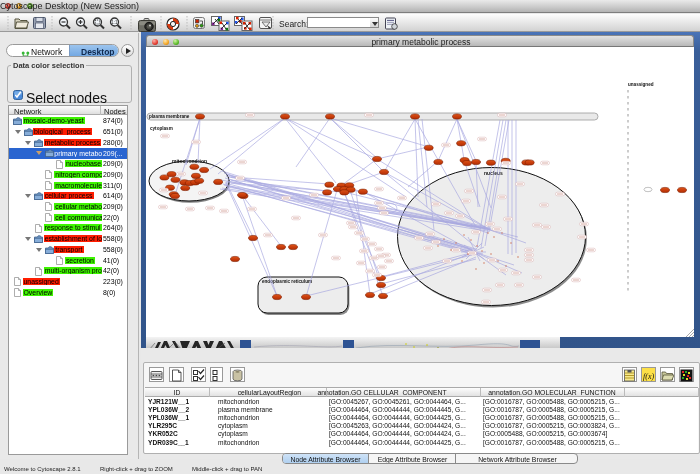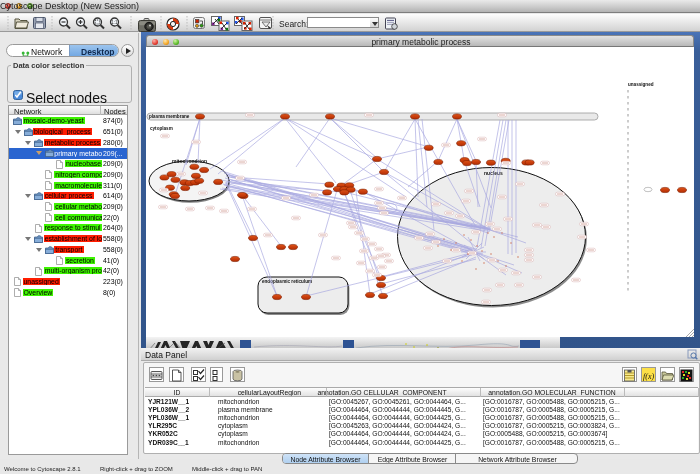--- a/index.html
+++ b/index.html
@@ -643,28 +643,20 @@
 <rect x="374" y="0" width="20" height="11" fill="#2e5393"></rect>
 <path d="M108 7 C150 3 180 9 196 6" stroke="#99a" stroke-width="0.5" fill="none"></path>
 <path d="M210 8 C250 2 290 9 330 5 S 360 8 373 6" stroke="#89a" stroke-width="0.5" fill="none"></path>
 <path d="M300 9 C320 4 340 9 372 7" stroke="#b66" stroke-width="0.4" fill="none"></path>
 <circle cx="260" cy="4" r="0.8" fill="#cc0"></circle>
       <circle cx="268" cy="7" r="0.8" fill="#cc0"></circle>
       <circle cx="281" cy="5" r="0.8" fill="#cc0"></circle>
       <circle cx="292" cy="8" r="0.8" fill="#880"></circle>
 </svg></div>
 <div class="abs" style="left:141px;top:348px;width:559px;height:111px;background:#e9e9e9">
-<div class="abs" style="left:0;top:0;width:559px;height:13px;background:linear-gradient(#f2f2f2,#d0d0d0);border-bottom:1px solid #aaa">
-<div class="abs" style="left:4px;top:1.5px;font-size:8.5px;color:#111">Data Panel</div>
-<svg class="abs" style="left:546px;top:1px" width="11" height="11" viewBox="0 0 11 11">
-        <rect x="1" y="1" width="8" height="8" fill="none" stroke="#8899bb" stroke-width="1"></rect>
-        <circle cx="6.5" cy="6.5" r="2.6" fill="none" stroke="#5577aa" stroke-width="1"></circle>
-        <line x1="8.3" y1="8.3" x2="10.3" y2="10.3" stroke="#5577aa" stroke-width="1.4"></line>
-      </svg>
-</div>
 <div class="abs" style="left:2px;top:14px;width:557px;height:92px;background:#f6f6f6;border:1px solid #b0b0b0;border-radius:2px">
 <div class="abs" style="left:5px;top:4px;width:15px;height:15px;background:#fff;border:1px solid #999"><svg width="13" height="13" viewBox="0 0 13 13">
           <rect x="1" y="2.5" width="11" height="8" rx="1" fill="#eee" stroke="#444" stroke-width="0.9"></rect>
           <line x1="1" y1="5" x2="12" y2="5" stroke="#444" stroke-width="0.7"></line>
           <line x1="1" y1="8" x2="12" y2="8" stroke="#444" stroke-width="0.7"></line>
           <rect x="2.5" y="5.8" width="1.8" height="1.4" fill="#444"></rect>
           <rect x="5.5" y="5.8" width="1.8" height="1.4" fill="#444"></rect>
           <rect x="8.5" y="5.8" width="1.8" height="1.4" fill="#444"></rect>
         </svg></div>
 <div class="abs" style="left:25px;top:4px;width:15px;height:15px;background:#fff;border:1px solid #999"><svg width="13" height="13" viewBox="0 0 13 13">

